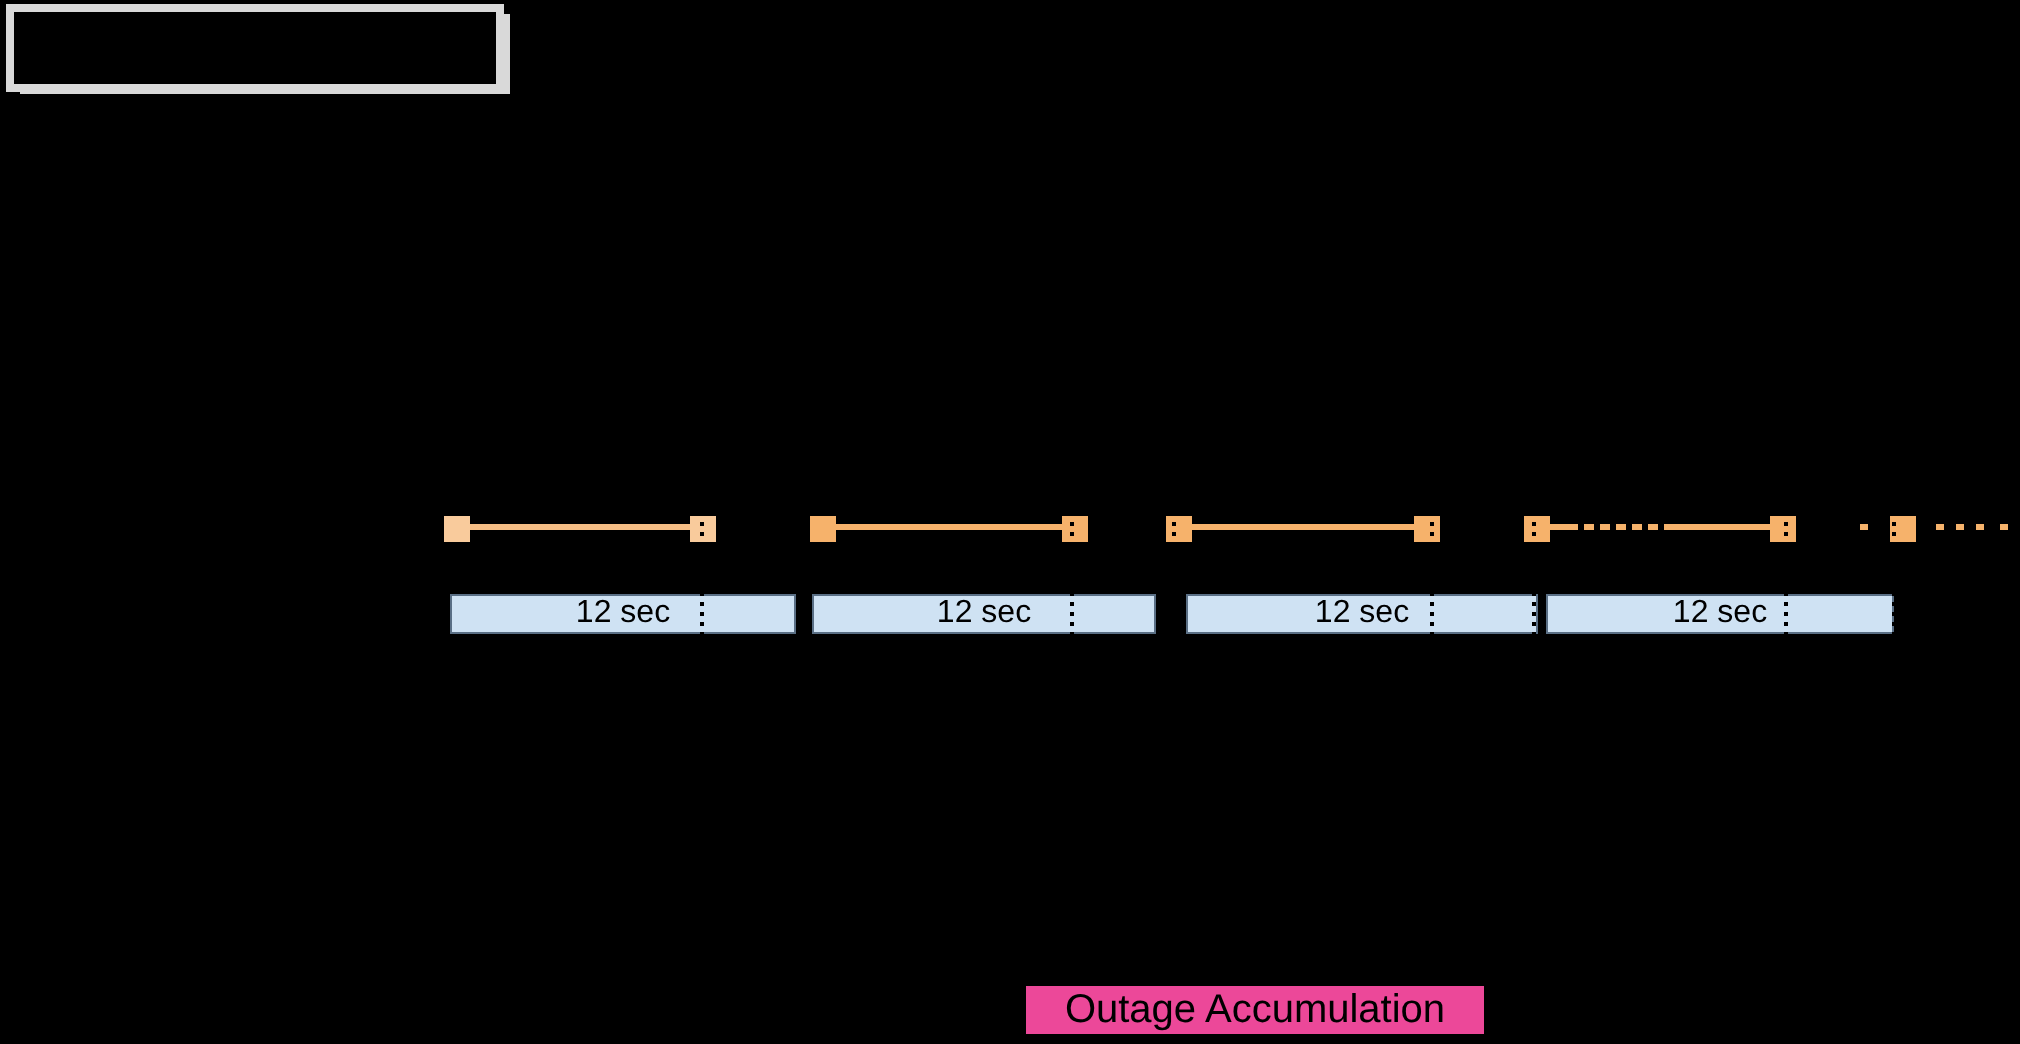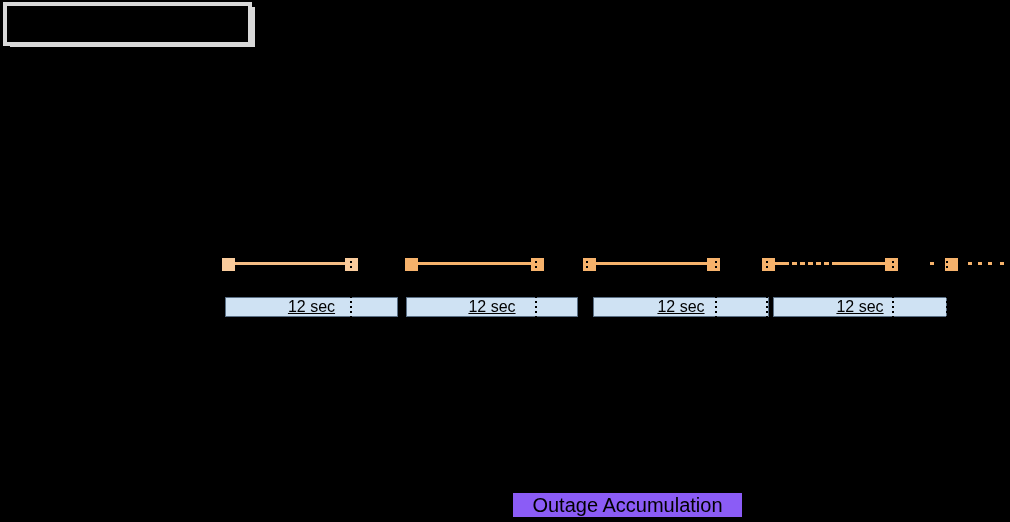--- a/index.html
+++ b/index.html
@@ -30,37 +30,36 @@
     box-sizing:border-box;
     border:1px solid #5a6f85;
     display:flex;align-items:center;justify-content:center;
     z-index:3;
   }
   .period-label{
     color:#000;
     font-size:16px;
     line-height:18px;
     white-space:nowrap;
-    text-decoration:underline;
   }
   .caption{
     display:flex;align-items:center;justify-content:center;
     color:#000;
     font-size:20px;
     line-height:24px;
     white-space:nowrap;
     z-index:3;
   }
 </style>
 </head>
 <body>
 
 <div id="canvas">
   <div class="abs legend-box" id="legend-box" style="left: 3px; top: 2px; width: 249px; height: 44px;"></div>
-  <div class="abs caption" id="caption-box" style="left: 513px; top: 493px; width: 229px; height: 24px; background: #8b5cf6;">
+  <div class="abs caption" id="caption-box" style="left: 513px; top: 493px; width: 229px; height: 24px; background: #ec4899;">
     <span>Outage Accumulation</span>
   </div>
 <div class="abs seg-line" style="left: 235px; top: 262px; width: 110px; background: rgb(245, 189, 133);"></div>
     <div class="abs seg-square" style="left: 222px; top: 258px; background: rgb(249, 203, 156);"></div>
     <div class="abs seg-square" style="left: 345px; top: 258px; background: rgb(249, 203, 156);"></div>
     <div class="abs seg-line" style="left: 418px; top: 262px; width: 113px; background: rgb(246, 178, 107);"></div>
     <div class="abs seg-square" style="left: 405px; top: 258px; background: rgb(246, 178, 107);"></div>
     <div class="abs seg-square" style="left: 531px; top: 258px; background: rgb(246, 178, 107);"></div>
     <div class="abs seg-line" style="left: 596px; top: 262px; width: 111px; background: rgb(246, 178, 107);"></div>
     <div class="abs seg-square" style="left: 583px; top: 258px; background: rgb(246, 178, 107);"></div>

